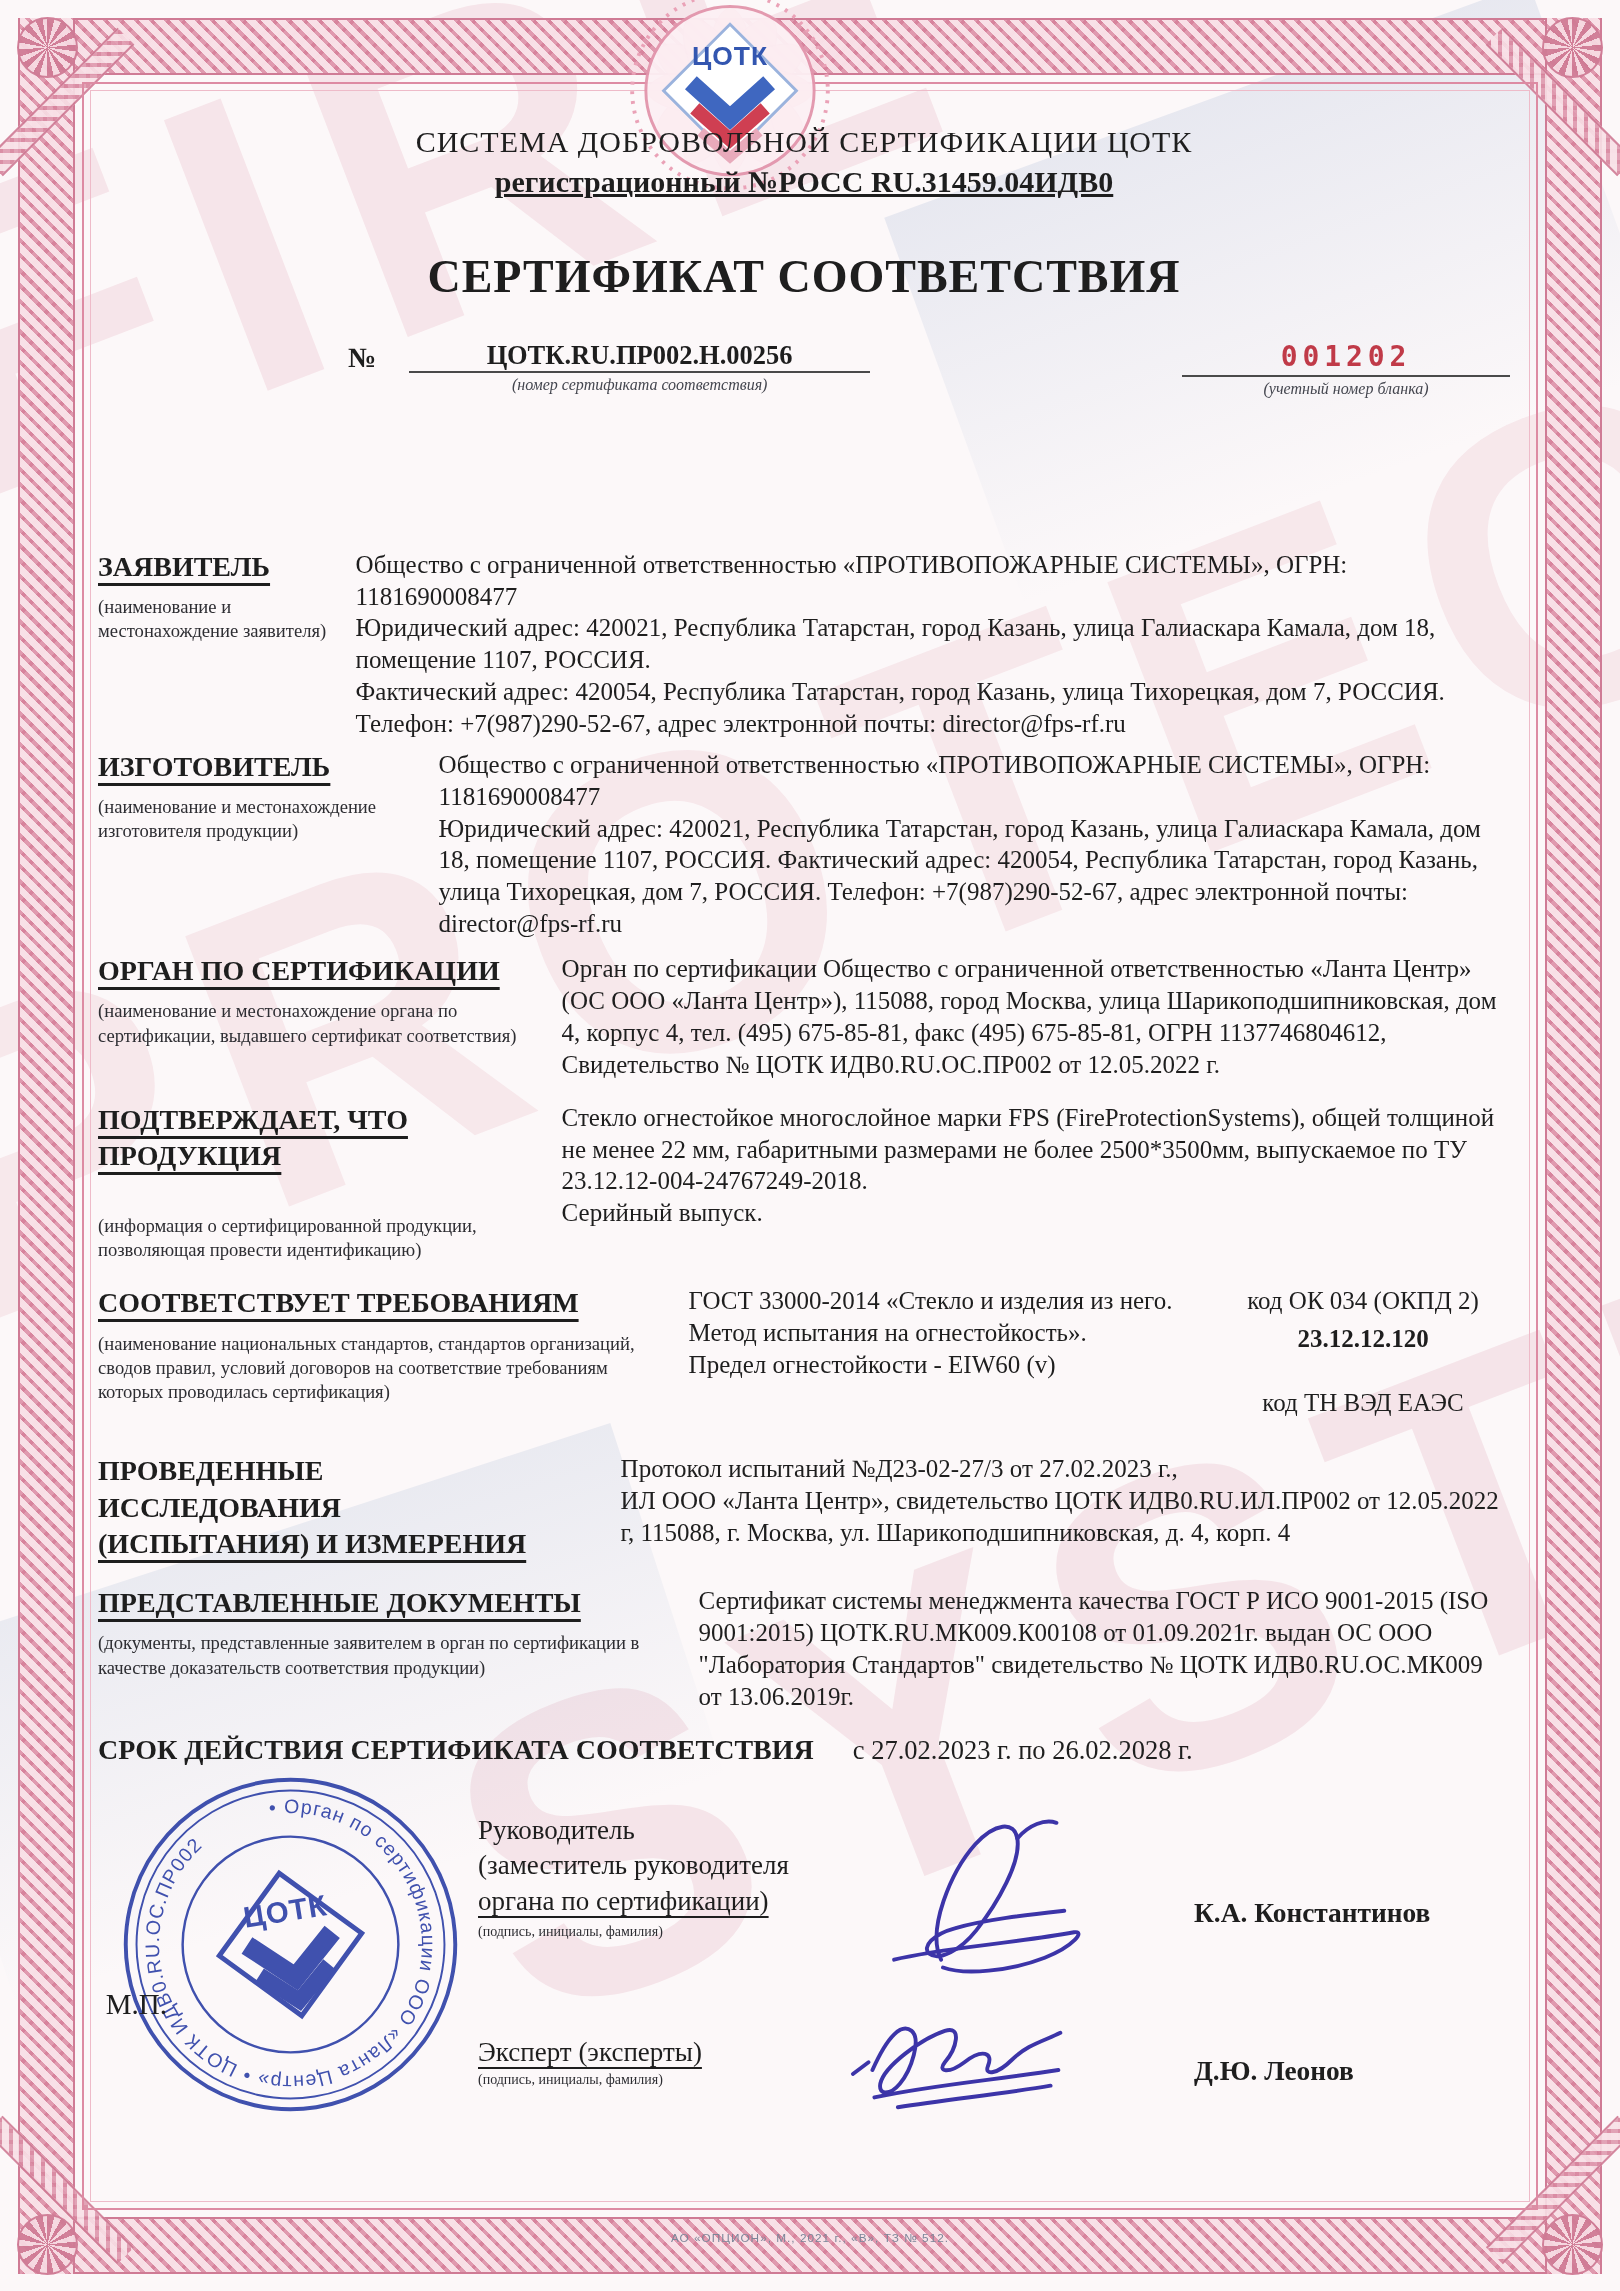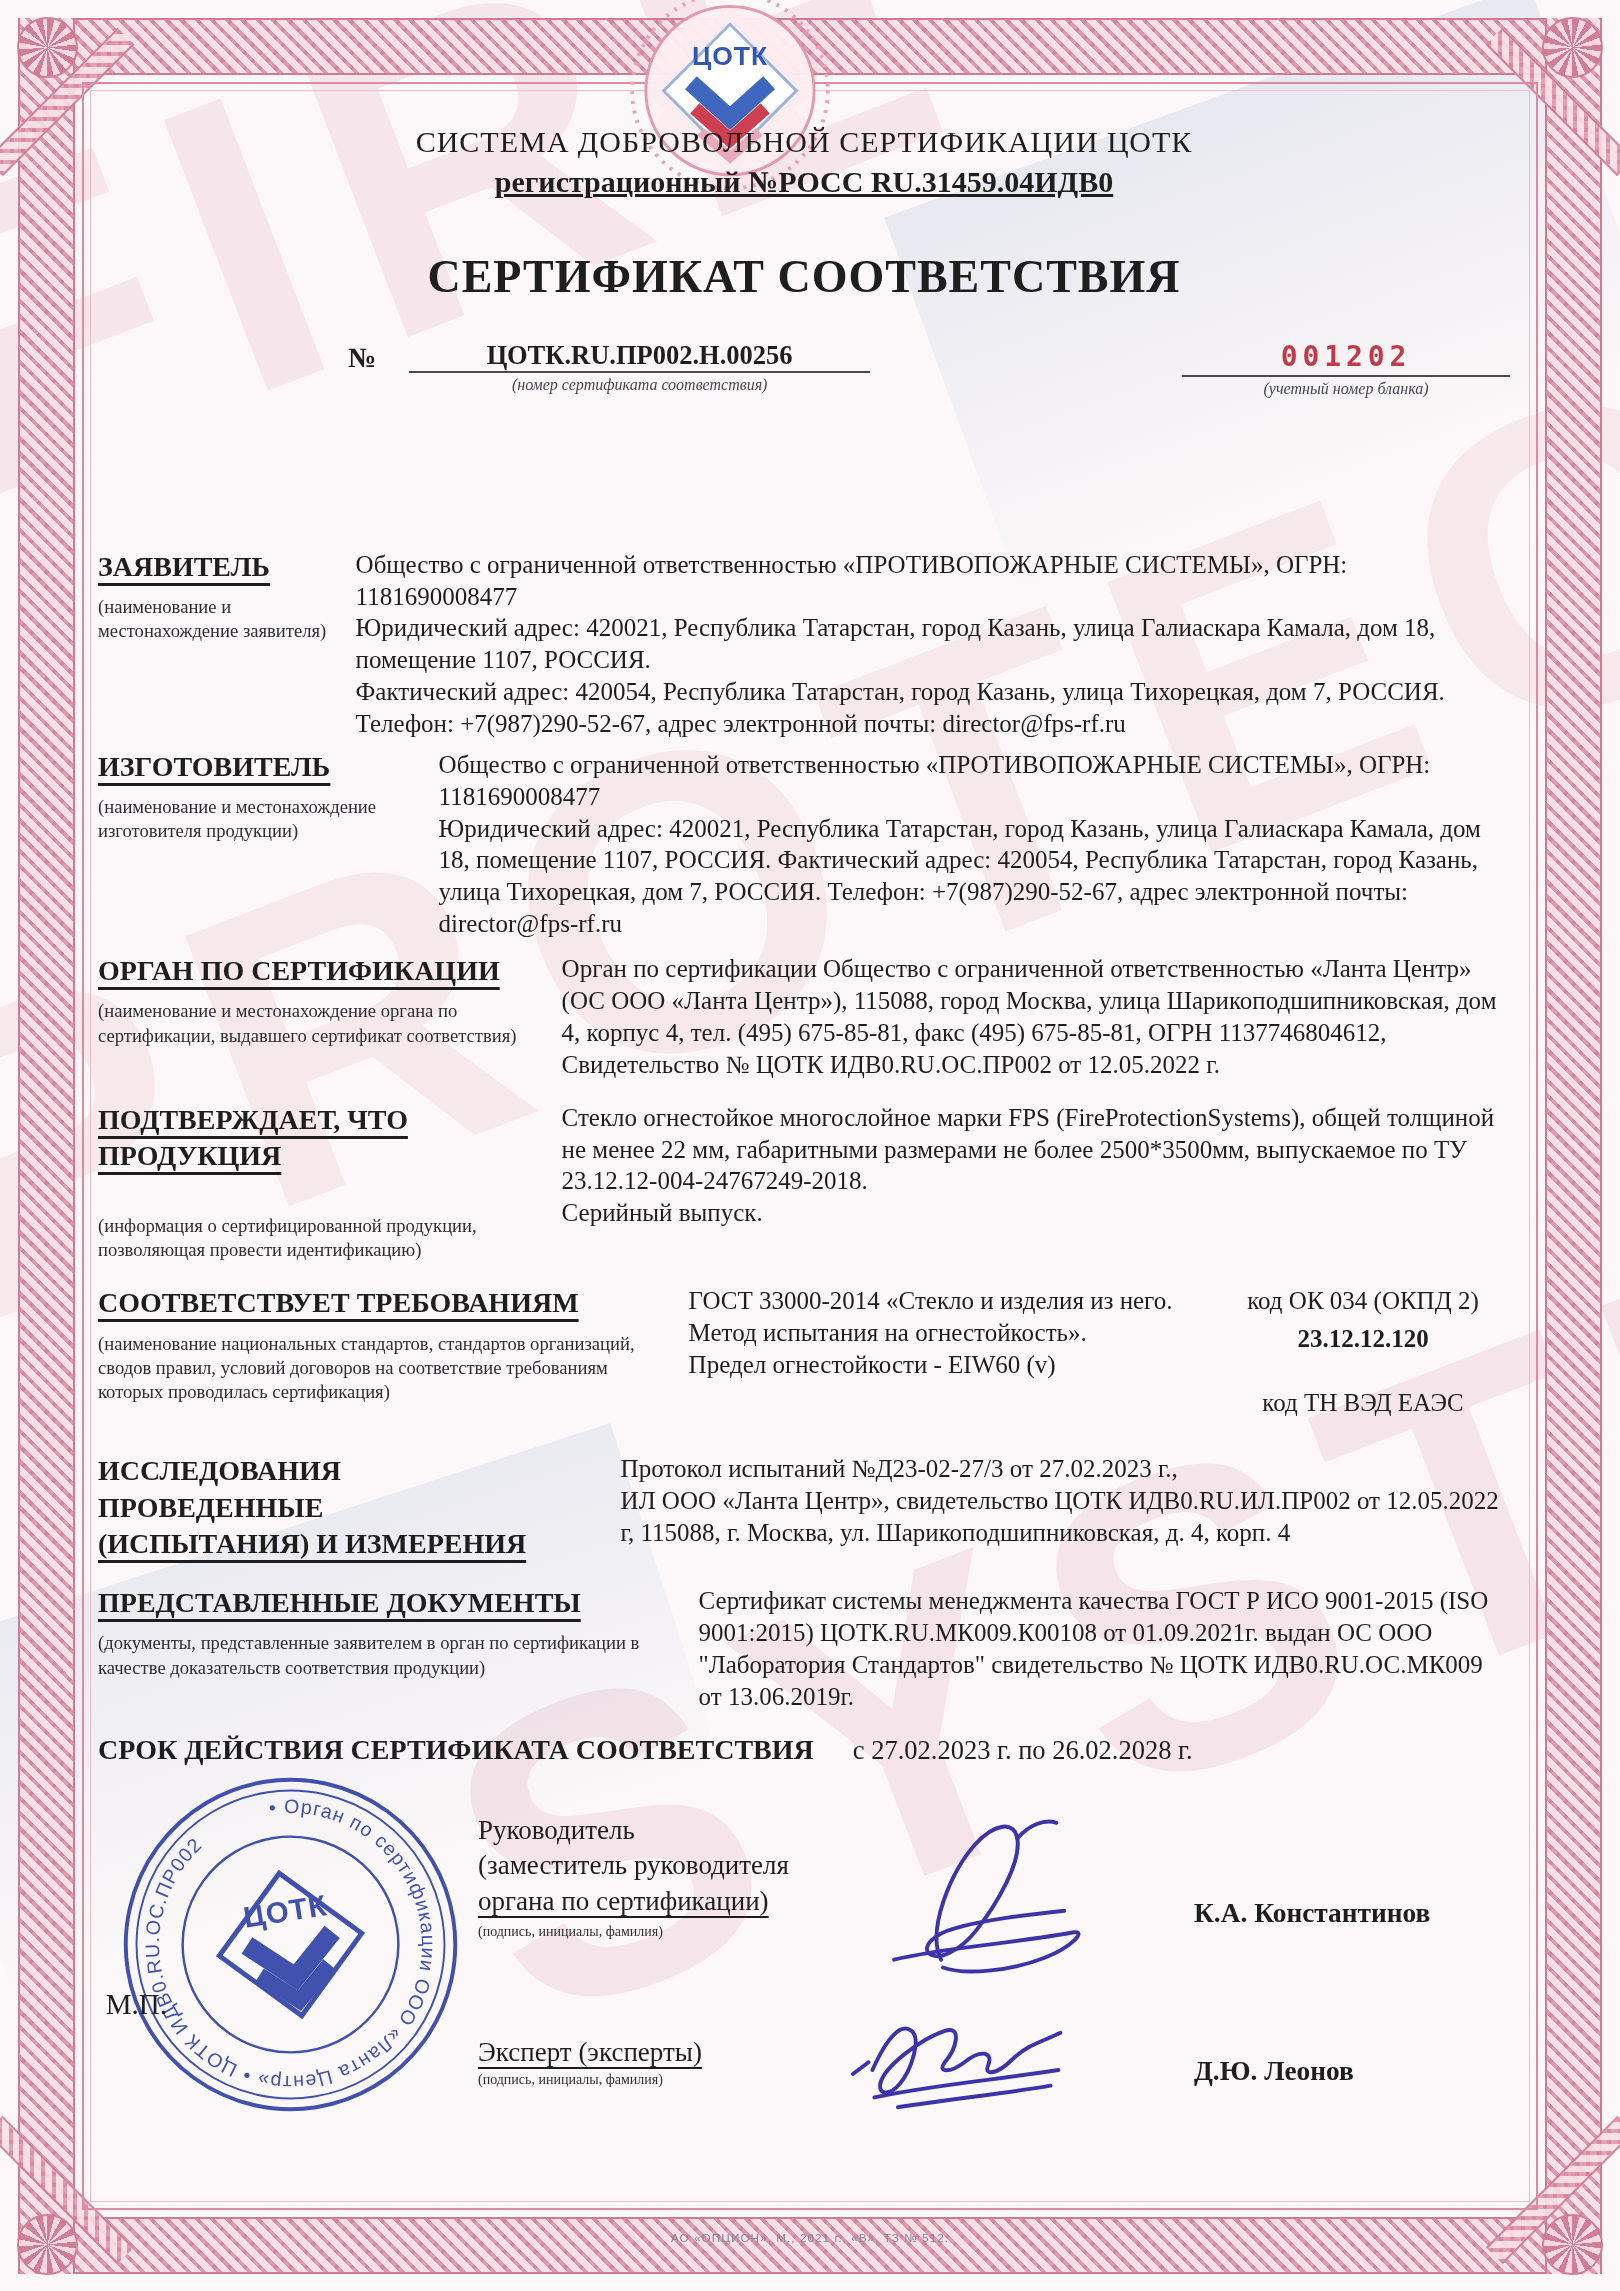--- a/index.html
+++ b/index.html
@@ -215,22 +215,22 @@
       <div class="codes">
         <p class="code-label">код ОК 034 (ОКПД 2)</p>
         <p class="code-value">23.12.12.120</p>
         <p class="code-label tnved">код ТН ВЭД ЕАЭС</p>
       </div>
     </section>
 
     <section class="sec s-tests">
       <div class="sec-left">
         <h2 class="sec-h nounder">
+          <span>ПРОВЕДЕННЫЕ</span>
           <span>ИССЛЕДОВАНИЯ</span>
-          <span>ПРОВЕДЕННЫЕ</span>
           <span class="u">(ИСПЫТАНИЯ) И ИЗМЕРЕНИЯ</span>
         </h2>
       </div>
       <div class="sec-body">
         <p>Протокол испытаний №Д23-02-27/3 от 27.02.2023 г.,</p>
         <p>ИЛ ООО «Ланта Центр», свидетельство ЦОТК ИДВ0.RU.ИЛ.ПР002 от 12.05.2022 г, 115088, г. Москва, ул. Шарикоподшипниковская, д. 4, корп. 4</p>
       </div>
     </section>
 
     <section class="sec s-docs">

